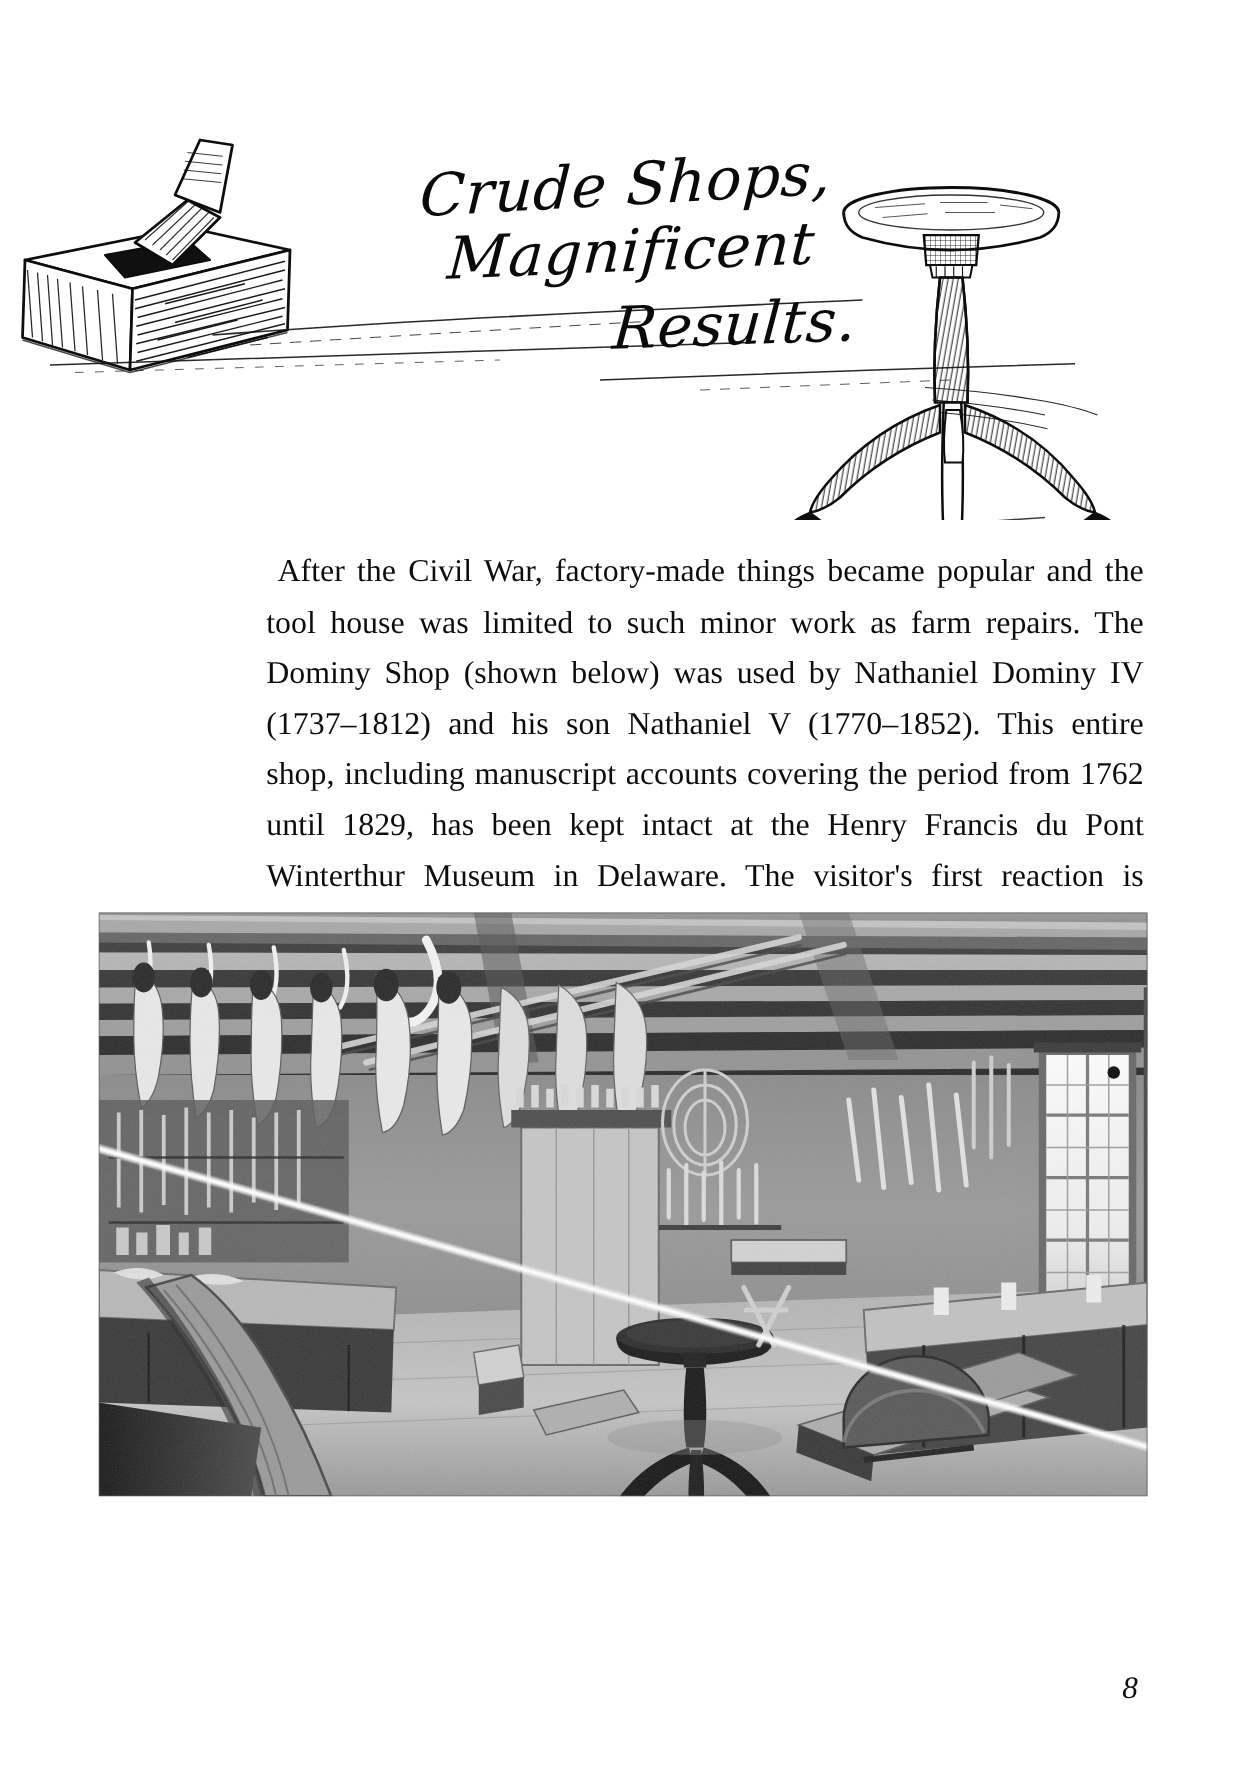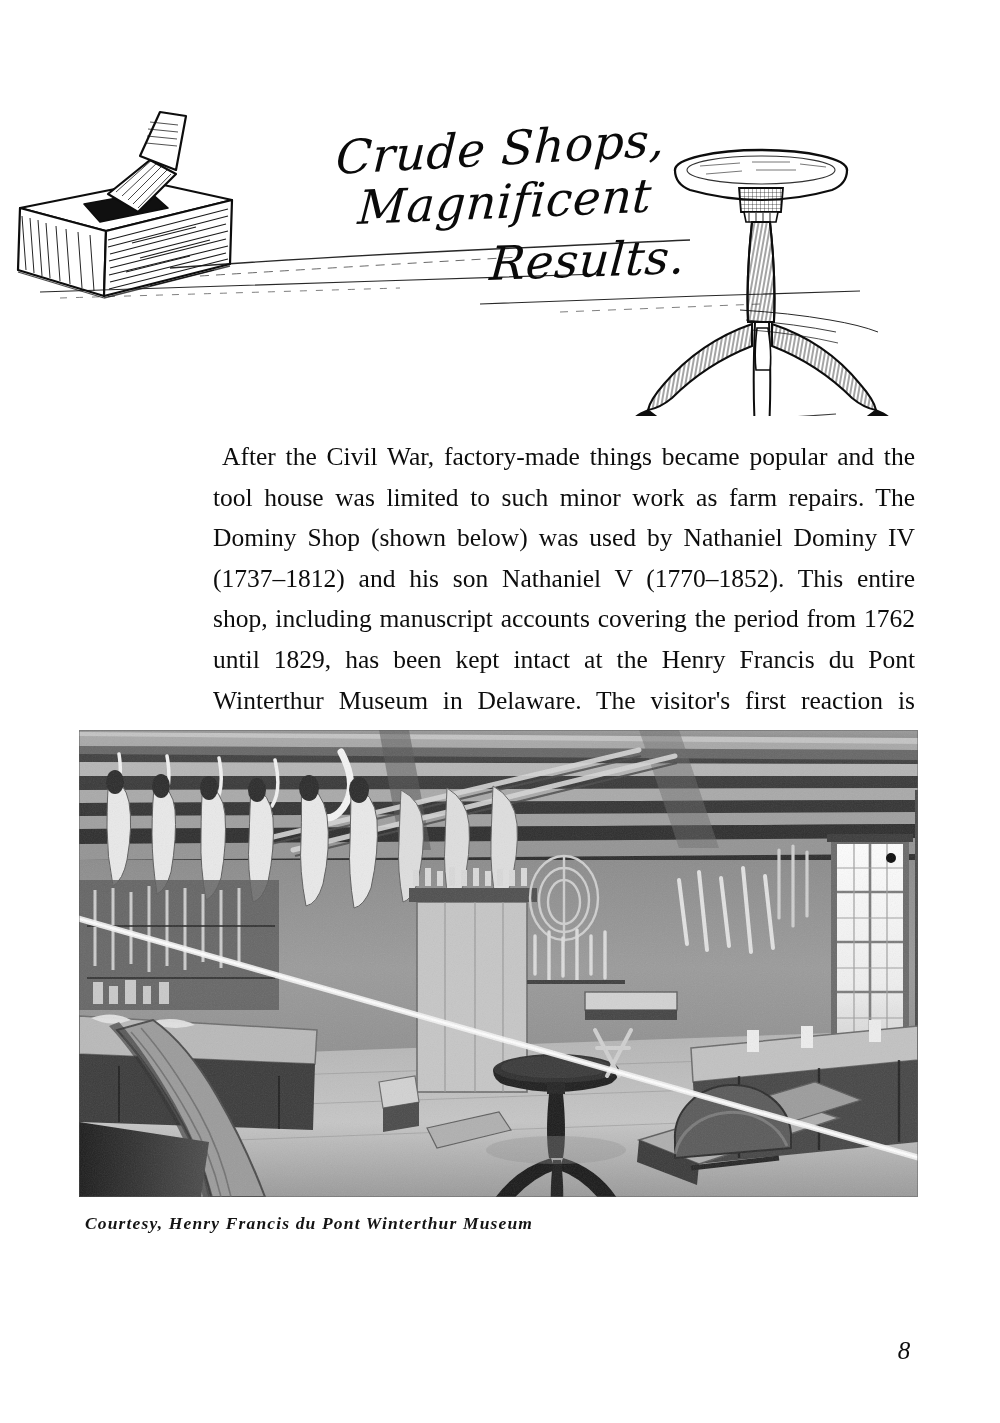--- a/index.html
+++ b/index.html
@@ -590,17 +590,16 @@
         <path d="M-10 186 L848 430" stroke="#f3f3f3" stroke-width="6" opacity="0.92" filter="url(#soft)"></path>
         <path d="M-10 186 L848 430" stroke="#ffffff" stroke-width="2.4" opacity="0.95"></path>
       </g>
 
       <rect width="839" height="467" filter="url(#grainF)" opacity="0.85"></rect>
 
       <rect width="839" height="467" fill="none" stroke="#5a5a5a" stroke-width="2" opacity="0.45"></rect>
     </svg>
   </div>
 
-  <div class="caption">Courtesy, Henry Francis du Pont Winterthur Museum</div>
 
   <div class="folio">8</div>
 
 </div>
 
 </body></html>

